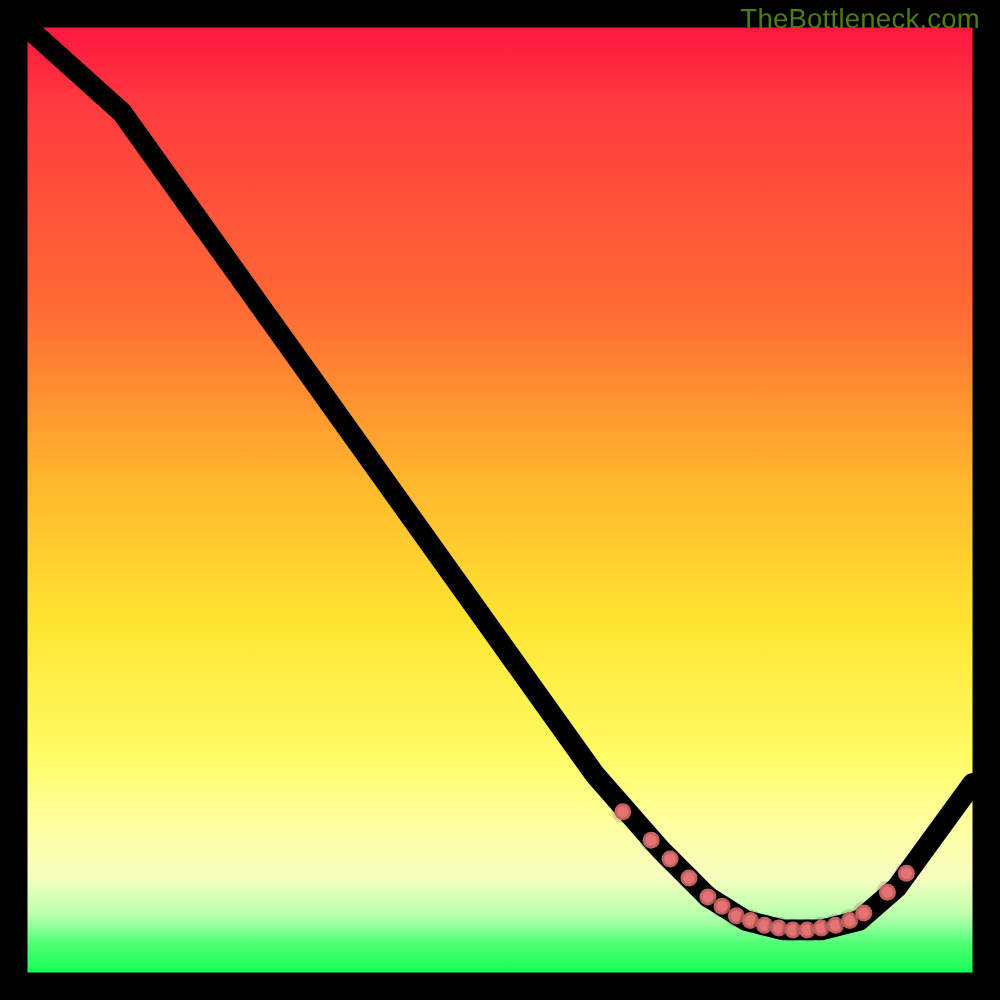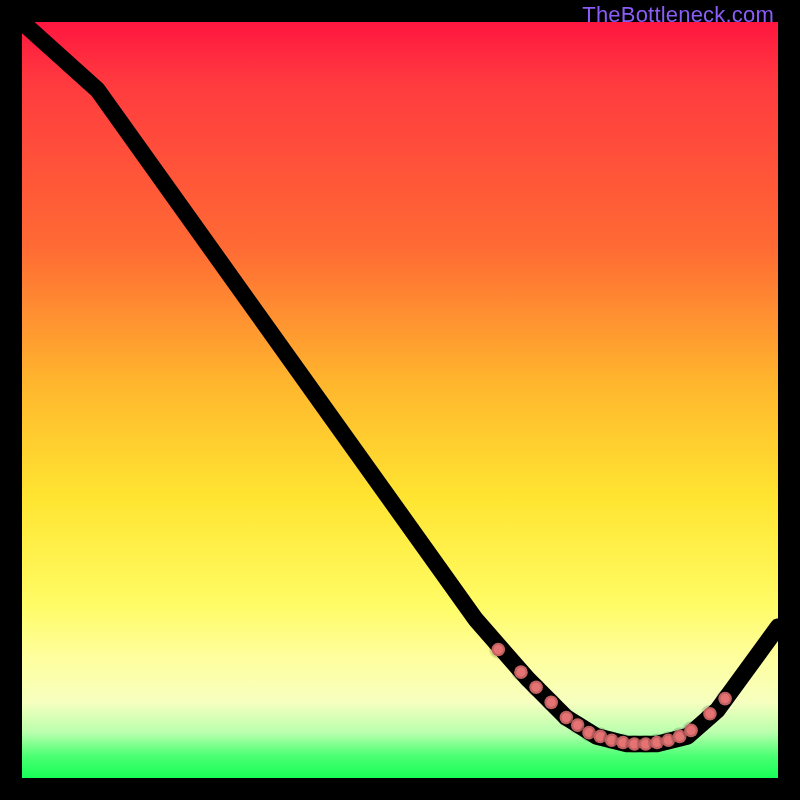--- a/index.html
+++ b/index.html
@@ -35,22 +35,22 @@
       #ffff9e 84%,
       #f6ffbf 90%,
       #b9ffad 94%,
       #4dff74 97%,
       #17ff57 100%
     );
   }
   .watermark {
     position: absolute;
     top: 2px;
-    right: 26px;
-    color: #8b5cf6;
+    right: 16px;
+    color: #4d7c0f;
     font-size: 22px;
     font-weight: 500;
     letter-spacing: 0.2px;
     pointer-events: none;
   }
   svg.overlay {
     position: absolute;
     left: 22px;
     top: 22px;
     width: 756px;

